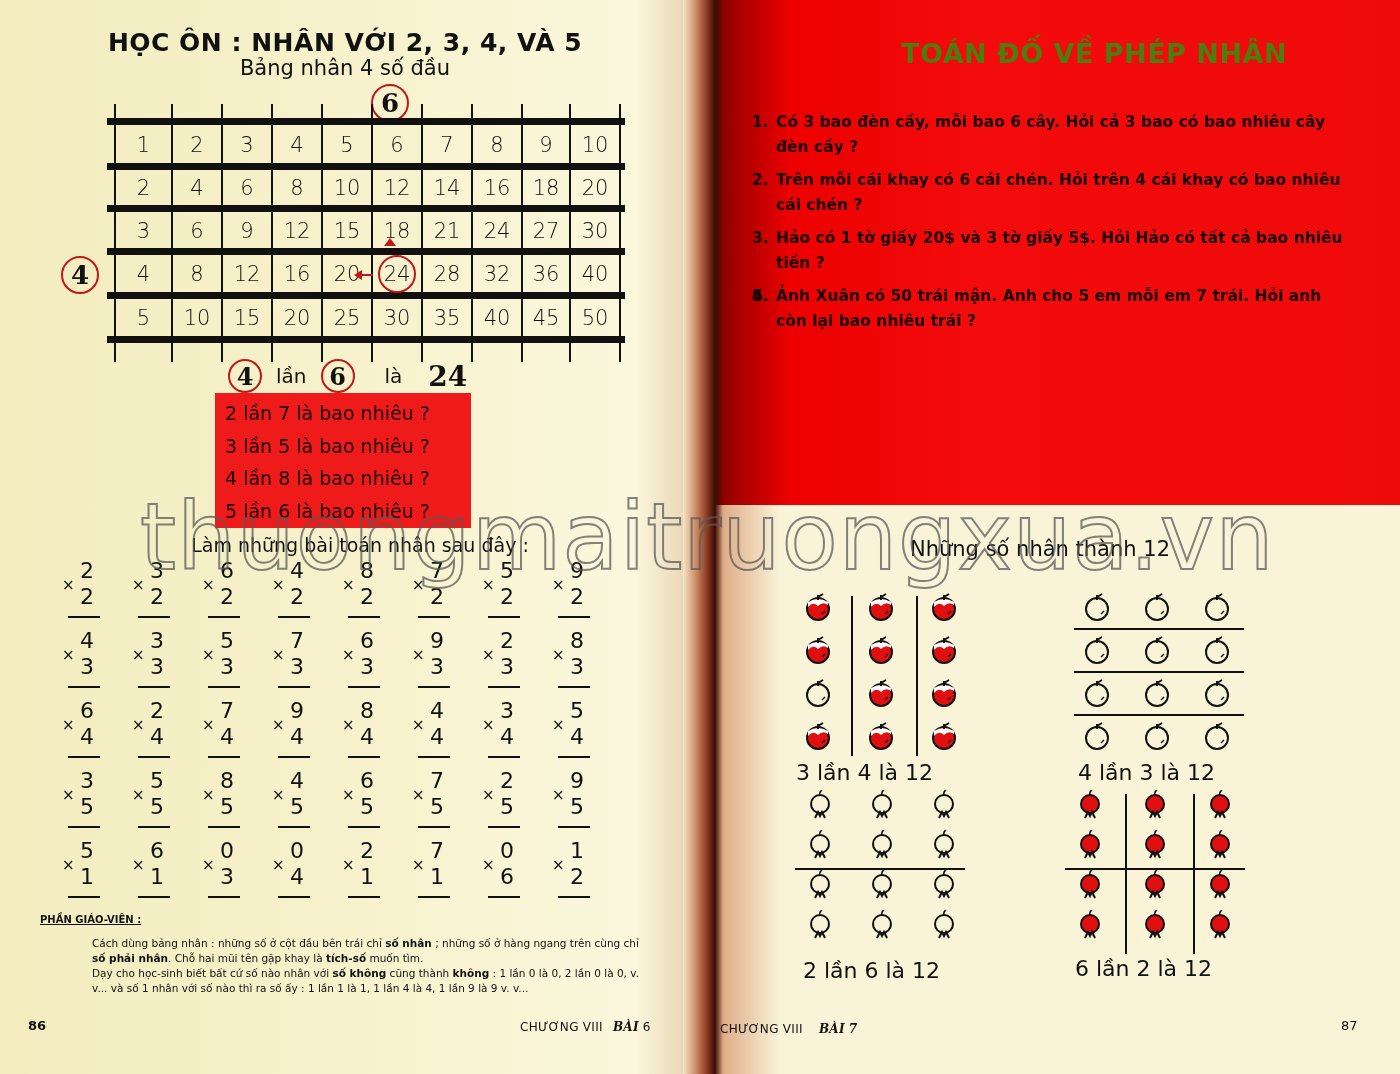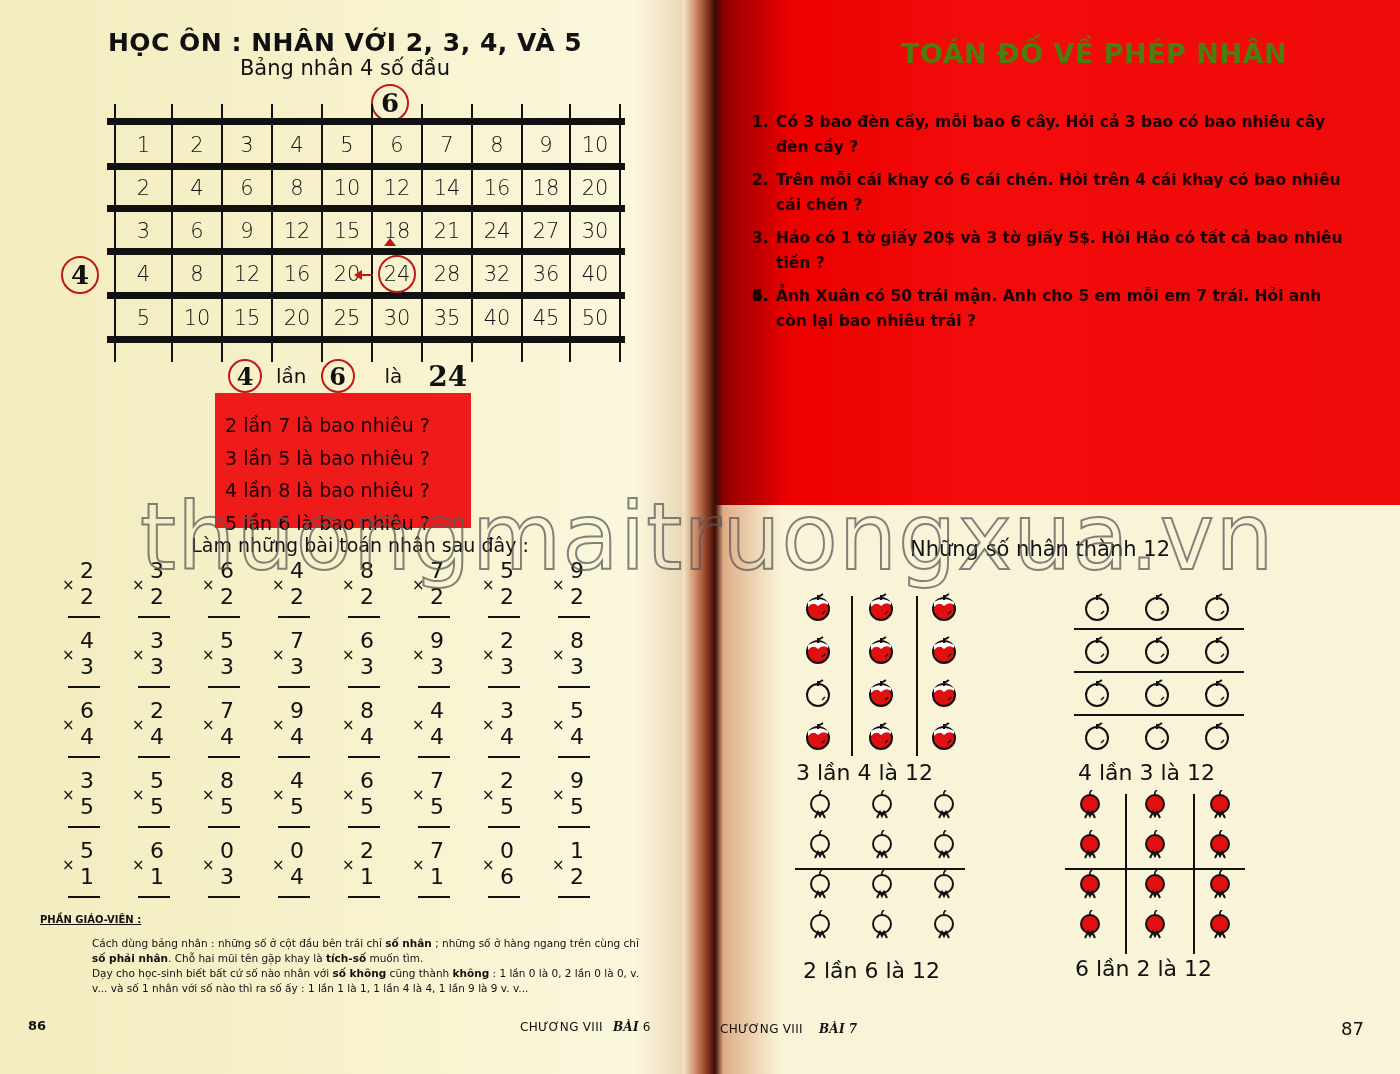--- a/index.html
+++ b/index.html
@@ -36,21 +36,21 @@
   .arrow-up { position: absolute; left: 384px; top: 238px; width: 0; height: 0;
     border-left: 6px solid transparent; border-right: 6px solid transparent; border-bottom: 8px solid #c01818; }
   .arrow-left { position: absolute; left: 354px; top: 270px; width: 0; height: 0;
     border-top: 5px solid transparent; border-bottom: 5px solid transparent; border-right: 8px solid #c01818; }
   .arrow-left-line { position: absolute; left: 361px; top: 274px; width: 12px; height: 2px; background: #c01818; }
 
   .example { position: absolute; left: 228px; top: 356px; height: 40px; display: flex; align-items: center; gap: 14px; font-size: 20px; }
   .example .circ { width: 34px; height: 34px; font-size: 24px; }
   .example .result { font-family: "DejaVu Serif", serif; font-weight: bold; font-size: 28px; margin-left: 12px; }
 
-  .question-box { position: absolute; left: 215px; top: 393px; width: 256px; height: 135px; background: #ef1a1a; padding: 16px 0 0 10px; }
+  .question-box { position: absolute; left: 215px; top: 393px; width: 256px; height: 135px; background: #ef1a1a; padding: 4px 0 0 10px; }
   .question-box div { font-size: 19px; height: 32.5px; line-height: 32px; color: #1a0000; }
 
   .instruction { position: absolute; left: 0; width: 690px; top: 534px; text-align: center; font-size: 19px; padding-left: 30px; }
 
   .exercises { position: absolute; left: 62px; top: 558px; width: 560px; }
   .ex-row { position: relative; height: 70px; }
   .ex { position: absolute; width: 40px; height: 64px; }
   .ex .x { position: absolute; left: 0; top: 18px; font-size: 15px; }
   .ex .a { position: absolute; left: 18px; top: 0; font-size: 22px; }
   .ex .b { position: absolute; left: 18px; top: 26px; font-size: 22px; }
@@ -71,21 +71,21 @@
   .problem .num { position: absolute; left: 4px; top: 0; }
 
   .r-sub { position: absolute; left: 150px; top: 537px; width: 400px; text-align: center; font-size: 21px; }
 
   .group { position: absolute; }
   .fruit { position: absolute; width: 30px; height: 30px; }
   .grp-caption { position: absolute; font-size: 22px; white-space: nowrap; }
   .grp-line-v { position: absolute; width: 2px; background: #111; }
   .grp-line-h { position: absolute; height: 2px; background: #111; }
 
-  .pg-num-right { position: absolute; left: 651px; top: 1018px; font-size: 18px; }
+  .pg-num-right { position: absolute; left: 651px; top: 1018px; font-size: 13px; }
   .footer-right { position: absolute; left: 30px; top: 1022px; font-size: 12px; letter-spacing: 0.3px; }
   .footer-right i { font-family: "DejaVu Serif", serif; font-weight: bold; font-style: italic; margin: 0 4px 0 16px; }
 
   .watermark { position: absolute; left: 140px; top: 488px; width: 1120px; height: 100px; z-index: 5;
     font-family: "DejaVu Sans", sans-serif; font-size: 92px; letter-spacing: 1px; color: transparent;
     -webkit-text-stroke: 2px rgba(90,90,90,0.75); white-space: nowrap; line-height: 100px; pointer-events: none; }
 </style>
 </head>
 <body>
 

